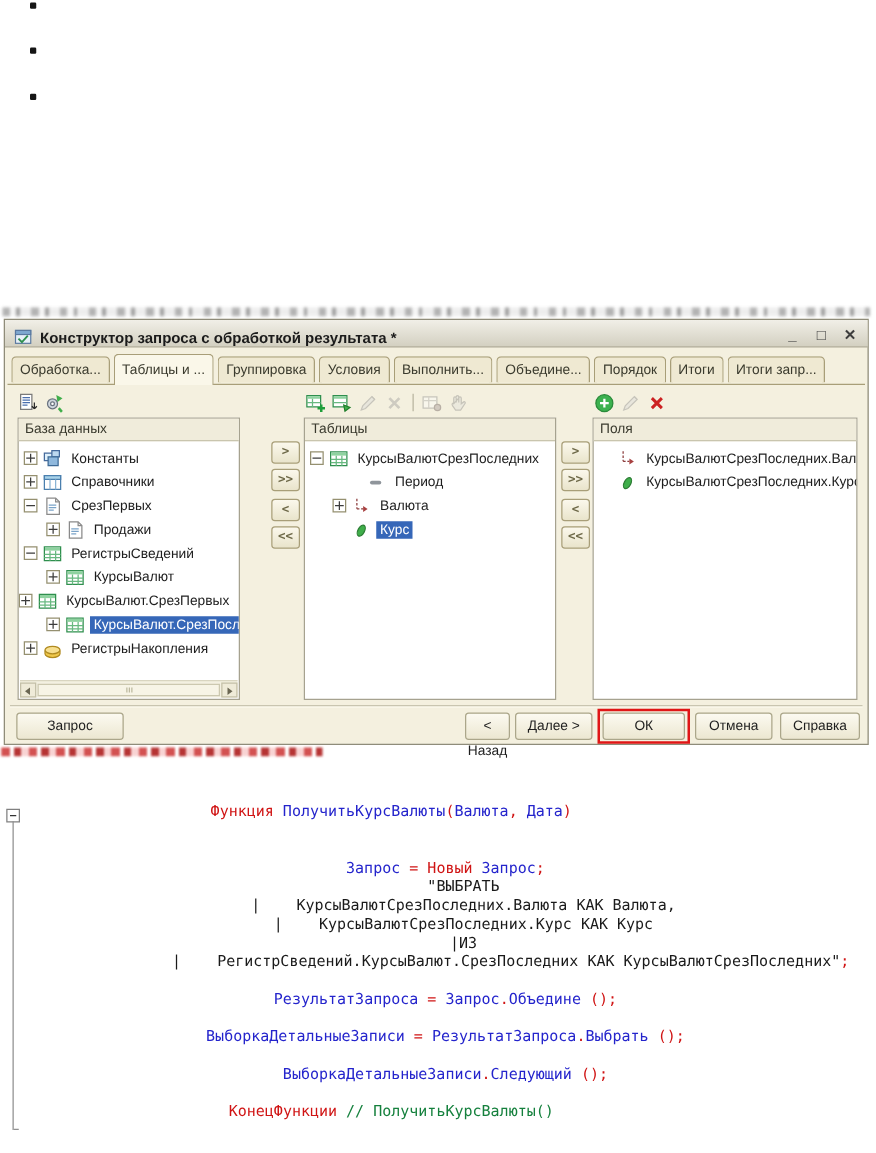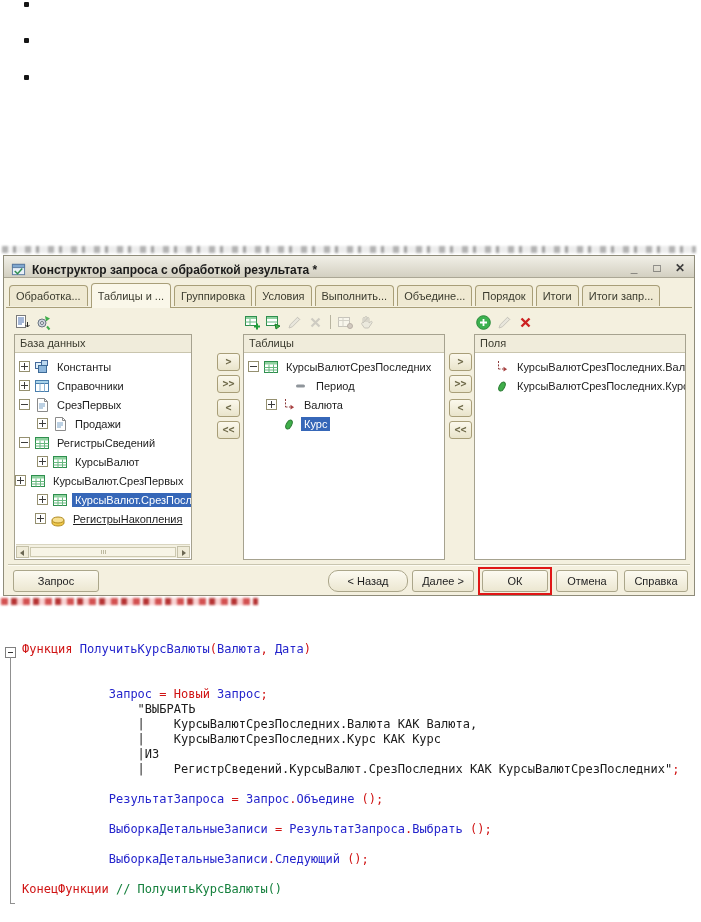--- a/index.html
+++ b/index.html
@@ -64,29 +64,29 @@
   .harrow.left:after{left:3px;border-width:3px 4px 3px 0;border-color:transparent #6b6753 transparent transparent;}
   .harrow.right:after{left:4px;border-width:3px 0 3px 4px;border-color:transparent transparent transparent #6b6753;}
   .hthumb{flex:1;height:10px;margin:0 1px;background:#F7F4E6;border:1px solid #CCC8AF;position:relative;box-sizing:border-box;}
   .hthumb:after{content:"";position:absolute;left:50%;top:2px;bottom:2px;width:1px;background:#BDB99F;box-shadow:2px 0 0 #BDB99F,-2px 0 0 #BDB99F;}
 
   .sep-line{position:absolute;left:4px;right:4px;top:308px;border-top:1px solid #C9C5B0;box-shadow:0 1px 0 #FDFBF2;}
   .btn{position:absolute;top:314px;height:22px;background:linear-gradient(#FCFAF1,#ECE7D1);
        border:1px solid #ABA68A;border-radius:3px;font-size:11px;line-height:20px;color:#1e1e1e;
        text-align:center;box-sizing:border-box;}
   #btn-query{left:9px;width:86px;}
-  #btn-back{right:286px;width:80px;border-radius:10px;}
+  #btn-back{right:286px;width:36px;}
   #btn-next{right:220px;width:62px;}
   #btn-ok{right:146px;width:66px;}
   #btn-cancel{right:76px;width:62px;}
   #btn-help{right:6px;width:64px;}
   .ok-annot{position:absolute;left:-5px;top:-4px;right:-5px;bottom:-4px;border:2px solid #E01616;pointer-events:none;}
 
   
-  #code{position:absolute;left:0;top:642px;width:604px;}
+  #code{position:absolute;left:0;top:642px;width:604px;text-align:center;}
   .cline{height:15px;white-space:pre;font:12px/15px "DejaVu Sans Mono",monospace;padding-left:22px;color:#1a1a1a;}
   .kw{color:#D01414;} .id{color:#2424CC;} .op{color:#D01414;} .str{color:#1a1a1a;} .com{color:#15803d;} .pl{color:#1a1a1a;}
   #fold-box{position:absolute;left:5px;top:647px;width:9px;height:9px;border:1px solid #808080;background:#fff;box-sizing:content-box;}
   #fold-box:after{content:"";position:absolute;left:2px;right:2px;top:4px;height:1px;background:#333;}
   #fold-line{position:absolute;left:10px;top:657px;height:247px;width:0;border-left:1px solid #909090;}
   #fold-stub{position:absolute;left:11px;top:903px;width:4px;height:1px;background:#909090;}
 </style>
 </head>
 <body>
 
@@ -296,21 +296,21 @@
             <span class="ticon"><svg viewBox="0 0 16 16">
                 <rect x="1.5" y="2.5" width="13" height="11" fill="#fff" stroke="#2F8F4E"></rect>
                 <rect x="2" y="3" width="12" height="2.5" fill="#8ED29F"></rect>
                 <line x1="1.5" y1="8.5" x2="14.5" y2="8.5" stroke="#69B981"></line>
                 <line x1="1.5" y1="11" x2="14.5" y2="11" stroke="#69B981"></line>
                 <line x1="6" y1="5.5" x2="6" y2="13.5" stroke="#69B981"></line>
                 <line x1="10.5" y1="5.5" x2="10.5" y2="13.5" stroke="#69B981"></line>
               </svg></span>
             <span class="tlabel selected">КурсыВалют.СрезПоследних</span>
           </div>
-          <div class="trow" style="padding-left: 20px; text-decoration: underline;">
+          <div class="trow" style="padding-left: 4px;">
             <span class="exp">
               <i class="h"></i>
               <i class="v"></i>
             </span>
             <span class="ticon"><svg viewBox="0 0 16 16">
                 <path d="M2 10a6 3 0 0 1 12 0v2a6 3 0 0 1-12 0z" fill="#F0C84A" stroke="#B08A20"></path>
                 <ellipse cx="8" cy="9" rx="6" ry="3" fill="#F7DF8F" stroke="#B08A20"></ellipse>
               </svg></span>
             <span class="tlabel">РегистрыНакопления</span>
           </div>

